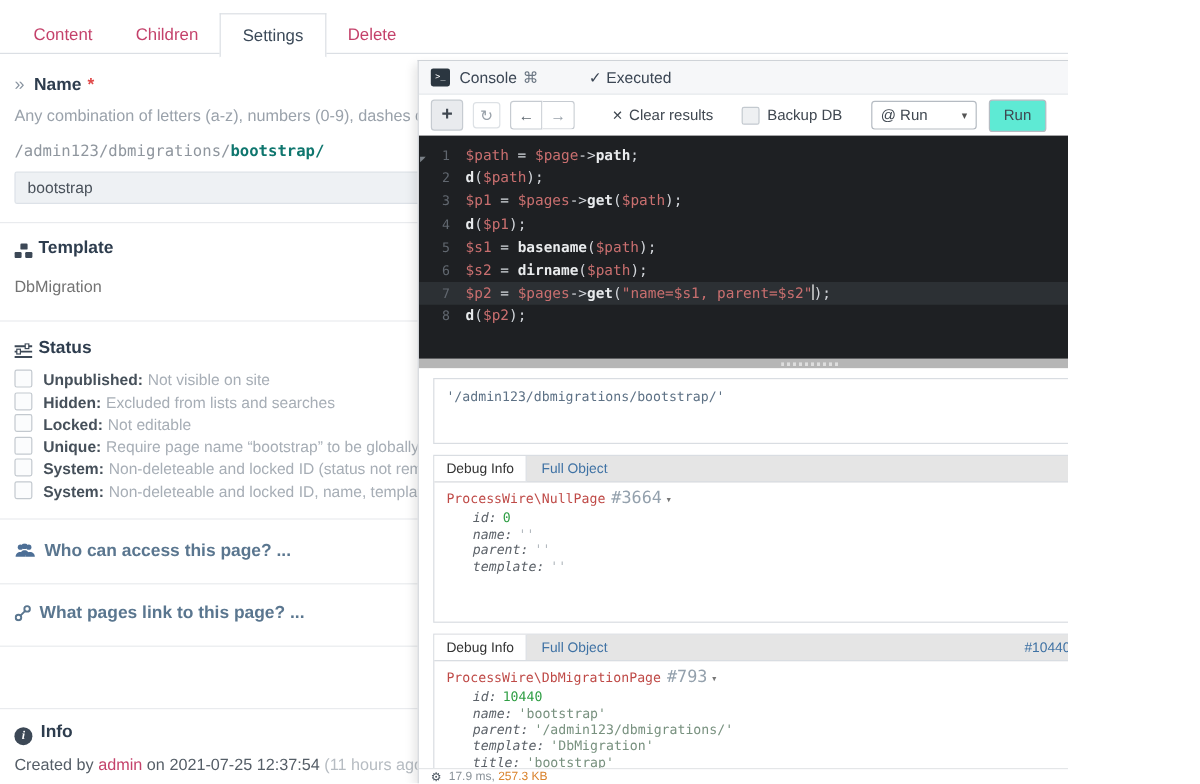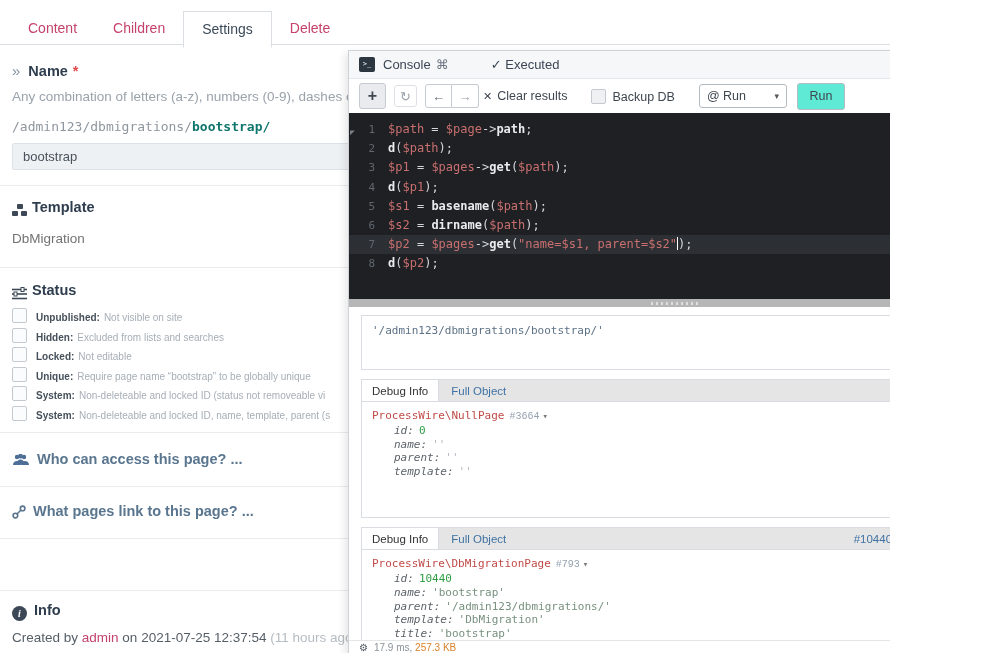--- a/index.html
+++ b/index.html
@@ -19,21 +19,21 @@
   .chev{color:#8a95a1;font-weight:normal;margin-right:8px;font-size:15px;}
   .req{color:#e04a4a;margin-left:5px;}
   .desc{font-size:13.5px;color:#9aa2ab;}
   .mono{font-family:"DejaVu Sans Mono",monospace;}
   .path{font-size:13px;color:#8f969e;}
   .path b{color:#0f766e;}
   .name-input{position:absolute;left:12px;top:143px;width:640px;height:25px;
     background:#eef1f4;border:1px solid #dde2e8;border-radius:2px;padding:0 10px;
     font-size:13px;color:#4a525b;font-family:"Liberation Sans",sans-serif;}
   .tpl-val{font-size:13.5px;color:#737373;}
-  .statrow{font-size:10px;line-height:18.6px;color:#a7aeb6;}
+  .statrow{font-size:13px;line-height:18.6px;color:#a7aeb6;}
   .statrow b{color:#46505a;font-weight:bold;margin-right:4px;}
   .cb{display:inline-block;width:13px;height:13px;border:1px solid #c3c9cf;background:#fbfcfd;
       border-radius:2px;margin-right:9px;vertical-align:-2px;}
   .qlink{font-size:14.5px;font-weight:bold;color:#5a768f;cursor:pointer;}
   .created{font-size:13.5px;color:#555e67;}
   .created .author{color:#c4426b;cursor:pointer;}
   .created .ago{color:#b6bcc2;}
   .info-ico{display:inline-block;width:15px;height:15px;border-radius:50%;background:#3c4856;
     color:#fff;text-align:center;line-height:15px;font-size:10px;font-weight:bold;
     font-family:"Liberation Serif",serif;font-style:italic;vertical-align:-2px;margin-right:7px;}
@@ -52,23 +52,23 @@
     padding:0 10px;box-sizing:border-box;background:#fff;}
   .tbtn{display:inline-flex;align-items:center;justify-content:center;height:24px;
     border:1px solid #c6cbd1;background:#fff;border-radius:3px;color:#5f6871;
     font-size:13px;cursor:pointer;box-sizing:border-box;}
   .tbtn.move{width:27px;height:26px;background:#e9ebee;font-weight:bold;font-size:16px;color:#3f4750;}
   .tbtn.reload{width:23px;height:22px;border-color:#dde1e5;color:#99a1a9;margin-left:8px;}
   .navgrp{display:flex;margin-left:8px;}
   .navgrp .tbtn{width:27px;border-radius:0;}
   .navgrp .tbtn:first-child{border-radius:3px 0 0 3px;}
   .navgrp .tbtn:last-child{border-left:none;border-radius:0 3px 3px 0;color:#9aa2ab;}
-  .tclear{margin-left:4px;font-size:12.5px;color:#3f4750;cursor:pointer;}
+  .tclear{margin-left:31px;font-size:12.5px;color:#3f4750;cursor:pointer;}
   .tclear .x{font-size:11px;margin-right:5px;}
-  .tbackup{margin-left:24px;font-size:12.5px;color:#3f4750;display:flex;align-items:flex-end;cursor:pointer;}
+  .tbackup{margin-left:24px;font-size:12.5px;color:#3f4750;display:flex;align-items:center;cursor:pointer;}
   .tbackup .cb{background:#eef0f2;margin-right:6px;}
   .tselect{margin-left:24px;width:88px;height:24px;border:1px solid #b5bbc2;border-radius:3px;
     display:flex;align-items:center;justify-content:space-between;padding:0 7px;box-sizing:border-box;
     font-size:12.5px;color:#3f4750;cursor:pointer;background:#fff;}
   .tselect .car{font-size:9px;color:#555;}
   .trun{margin-left:10px;width:46px;height:25px;border:1px solid #b5bbc2;border-radius:3px;
     display:flex;align-items:center;justify-content:center;font-size:12.5px;color:#3f4750;
     background:#5eead4;cursor:pointer;}
   .tedge{position:absolute;right:1px;top:38px;font-size:13px;color:#5f6871;letter-spacing:6px;}
   
@@ -101,21 +101,21 @@
     align-items:stretch;font-size:11.5px;}
   .rtab{display:flex;align-items:center;padding:0 10px;cursor:pointer;}
   .rtab.on{background:#fff;border-right:1px solid #d9dde2;color:#333;}
   .rtab.off{color:#3f72a4;padding:0 12px;}
   .rmeta{margin-left:auto;display:flex;align-items:center;gap:16px;padding-right:10px;font-size:11.5px;}
   .rmeta .rid{color:#3f72a4;cursor:pointer;}
   .rmeta .rname{color:#333;}
   .dbody{padding:6px 10px 6px 10px;font-family:"DejaVu Sans Mono",monospace;font-size:11px;position:relative;}
   .dhead{line-height:15px;}
   .cls{color:#bf4a47;}
-  .ref{color:#94a1ad;font-size:10px;margin-left:5px;font-family:Liberation Mono, monospace;}
+  .ref{color:#94a1ad;font-size:14px;margin-left:5px;}
   .dcaret{color:#777;font-size:9px;margin-left:3px;cursor:pointer;}
   .dctls{position:absolute;right:10px;top:5px;color:#555;font-size:13px;letter-spacing:7px;cursor:pointer;}
   .prop{margin-left:22px;line-height:13.6px;}
   .prop .pkey{font-style:italic;color:#5c6269;margin-right:5px;}
   .val-num{color:#2f9e44;}
   .val-str{color:#78917f;}
   .val-empty{color:#b3b9bf;}
   .val-arr{color:#4a5560;}
   .rsb{position:absolute;right:16px;top:3px;bottom:2px;width:13px;background:#f3f3f3;}
   .rsb .up,.rsb .dn{position:absolute;left:0;width:13px;height:12px;color:#6a737b;font-size:6px;

